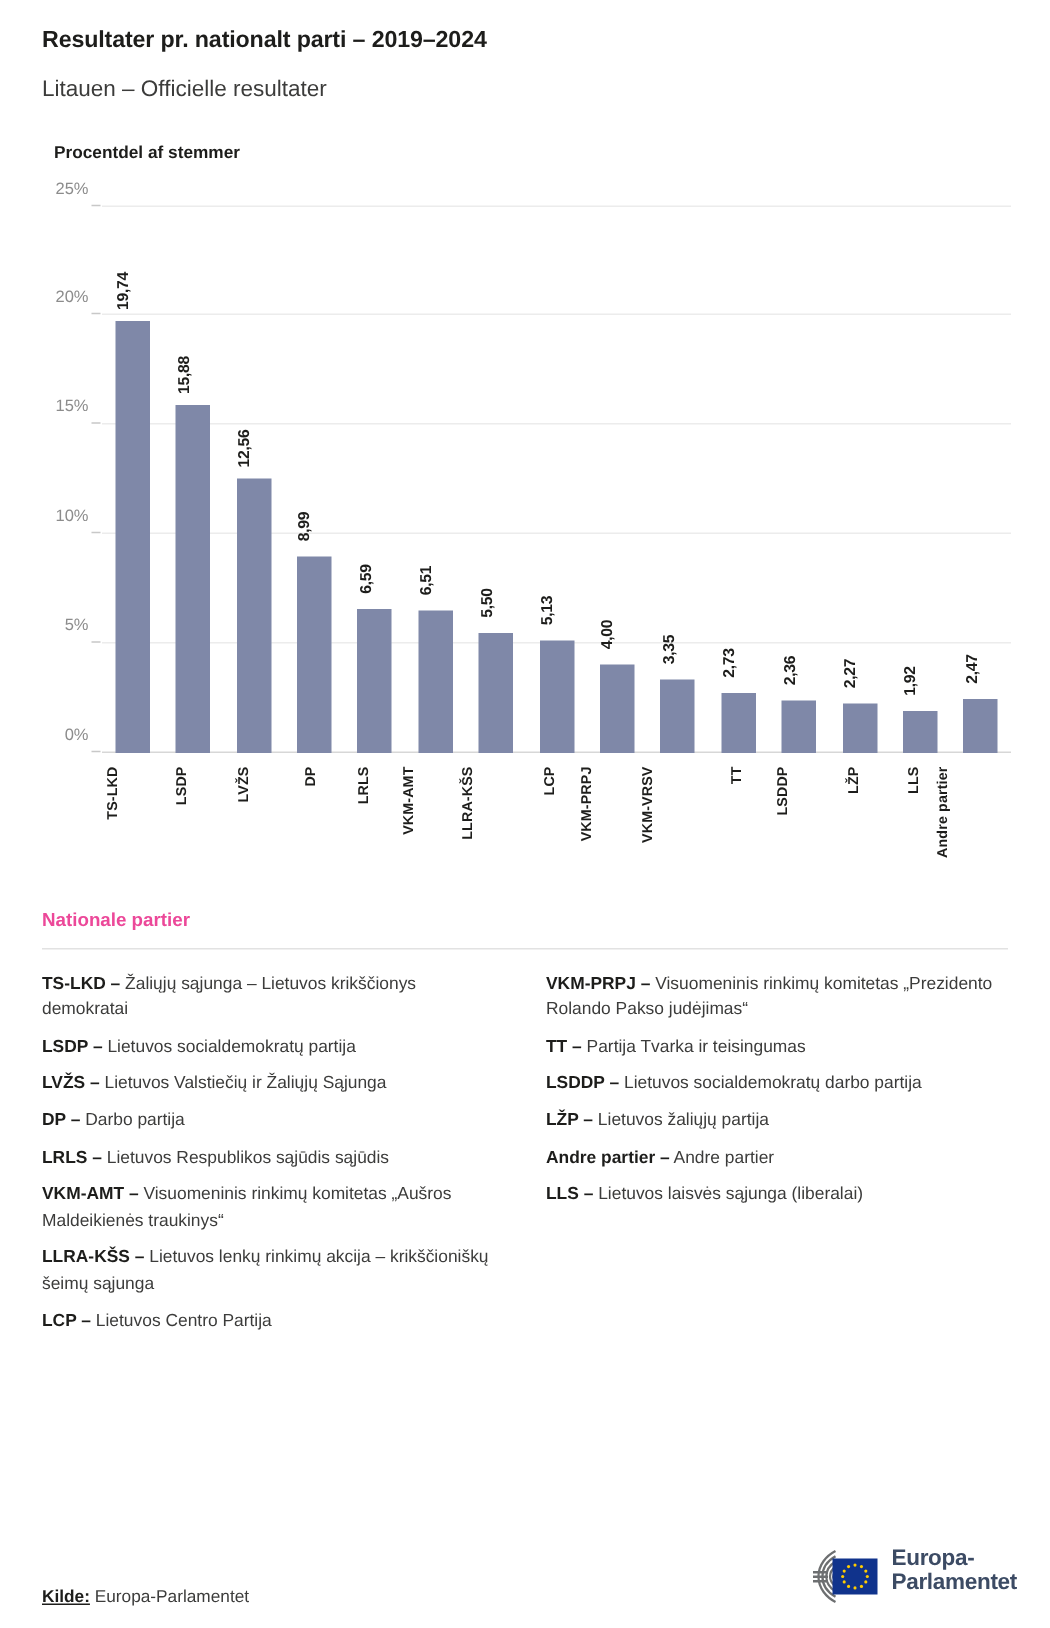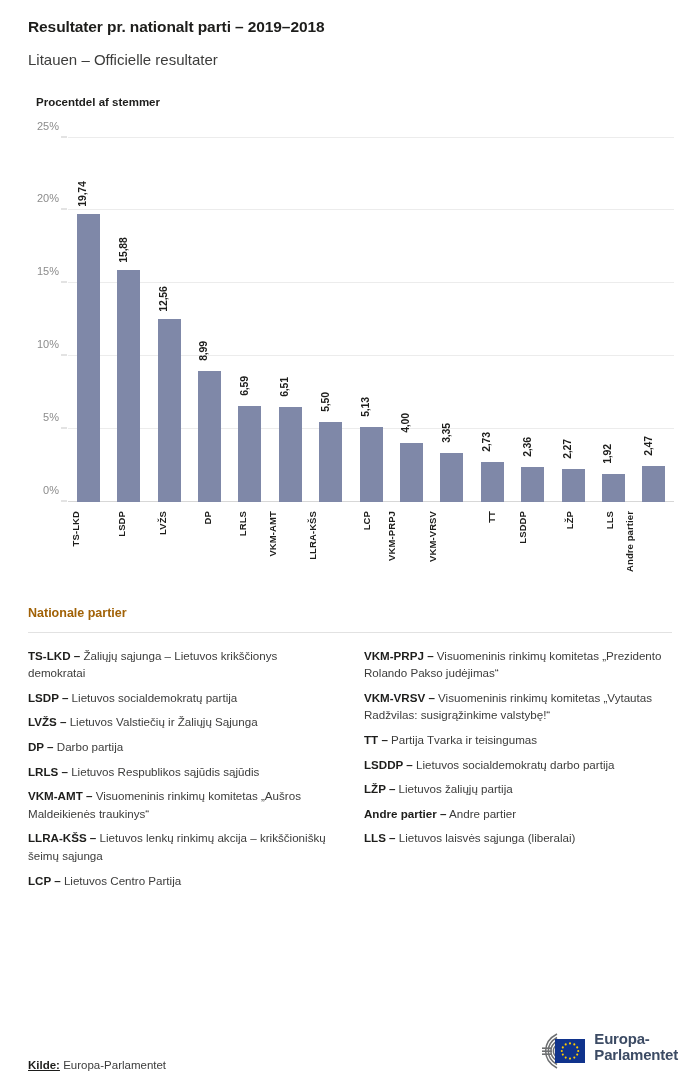--- a/index.html
+++ b/index.html
@@ -142,21 +142,21 @@
   }
 
   
   .legend {
     margin: 0 28px;
     padding-top: 6px;
   }
   .legend-title {
     font-size: 12.5px;
     font-weight: bold;
-    color: #a16207;
+    color: #ec4899;
     margin: 0 0 12px 0;
   }
   .legend-rule {
     height: 1px;
     background: #e2e2e2;
     margin: 0 0 14px 0;
   }
   .legend-cols {
     display: flex;
     gap: 28px;
@@ -210,21 +210,21 @@
     color: #3c4b64;
     letter-spacing: -0.2px;
   }
 </style>
 </head>
 <body>
 
 <div class="page">
 
   <div class="header">
-    <div class="title">Resultater pr. nationalt parti – 2019–2018</div>
+    <div class="title">Resultater pr. nationalt parti – 2019–2024</div>
     <div class="subtitle">Litauen – Officielle resultater</div>
   </div>
 
   <div class="axis-caption">Procentdel af stemmer</div>
 
   <div class="chart-wrap">
     <div class="plot">
       <div id="gridlines">
           <div class="gridline base" style="bottom: 0%;"></div>
           <div class="ytick-dash" style="bottom: 0%;"></div>
@@ -349,21 +349,20 @@
           <div class="legend-item"><b>LSDP –</b><span> Lietuvos socialdemokratų partija</span></div>
           <div class="legend-item"><b>LVŽS –</b><span> Lietuvos Valstiečių ir Žaliųjų Sąjunga</span></div>
           <div class="legend-item"><b>DP –</b><span> Darbo partija</span></div>
           <div class="legend-item"><b>LRLS –</b><span> Lietuvos Respublikos sąjūdis sąjūdis</span></div>
           <div class="legend-item"><b>VKM-AMT –</b><span> Visuomeninis rinkimų komitetas „Aušros Maldeikienės traukinys“</span></div>
           <div class="legend-item"><b>LLRA-KŠS –</b><span> Lietuvos lenkų rinkimų akcija – krikščioniškų šeimų sąjunga</span></div>
           <div class="legend-item"><b>LCP –</b><span> Lietuvos Centro Partija</span></div>
         </div>
       <div class="legend-col" id="legend-right">
           <div class="legend-item"><b>VKM-PRPJ –</b><span> Visuomeninis rinkimų komitetas „Prezidento Rolando Pakso judėjimas“</span></div>
-          <div class="legend-item"><b>VKM-VRSV –</b><span> Visuomeninis rinkimų komitetas „Vytautas Radžvilas: susigrąžinkime valstybę!“</span></div>
           <div class="legend-item"><b>TT –</b><span> Partija Tvarka ir teisingumas</span></div>
           <div class="legend-item"><b>LSDDP –</b><span> Lietuvos socialdemokratų darbo partija</span></div>
           <div class="legend-item"><b>LŽP –</b><span> Lietuvos žaliųjų partija</span></div>
           <div class="legend-item"><b>Andre partier –</b><span> Andre partier</span></div>
           <div class="legend-item"><b>LLS –</b><span> Lietuvos laisvės sąjunga (liberalai)</span></div>
         </div>
     </div>
   </div>
 
   <div class="footer">

